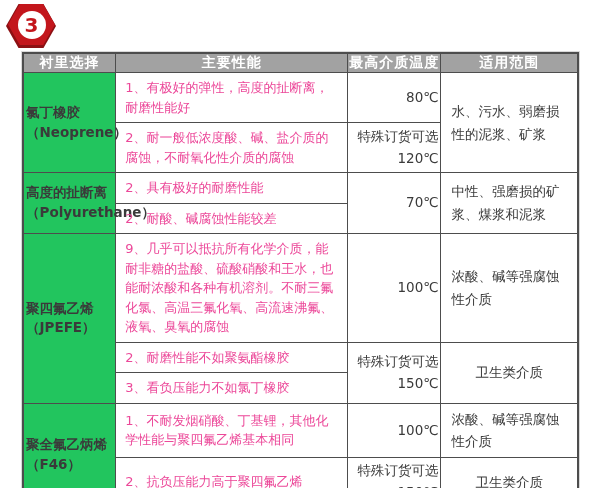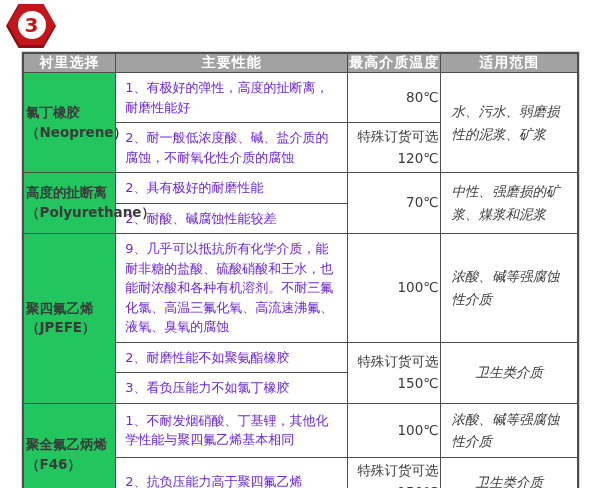--- a/index.html
+++ b/index.html
@@ -99,21 +99,21 @@
     color: #3a3a3a;
     font-size: 13.5px;
     font-weight: bold;
     text-align: left;
     white-space: pre-line;
     line-height: 1.45;
     padding: 2px;
   }
   td.perf {
     background: #ffffff;
-    color: #6d28d9;
+    color: #ec4899;
     font-size: 13px;
     text-align: left;
     padding: 5px 6px 5px 9px;
     line-height: 1.5;
   }
   td.temp {
     background: #ffffff;
     color: #3a3a3a;
     font-size: 13.5px;
     text-align: right;
@@ -121,21 +121,20 @@
     line-height: 1.6;
     padding: 2px;
   }
   td.range {
     background: #ffffff;
     color: #3a3a3a;
     font-size: 13.5px;
     text-align: left;
     padding: 4px 6px 4px 10px;
     line-height: 1.7;
-    font-style: italic;
   }
   td.range.center { text-align: center; padding-left: 6px; }
 
   .col-name  { width: 16.7%; }
   .col-perf  { width: 41.8%; }
   .col-temp  { width: 16.8%; }
   .col-range { width: 24.7%; }
 
   tr.h48 td { height: 48px; }
   tr.h45 td { height: 45px; }

